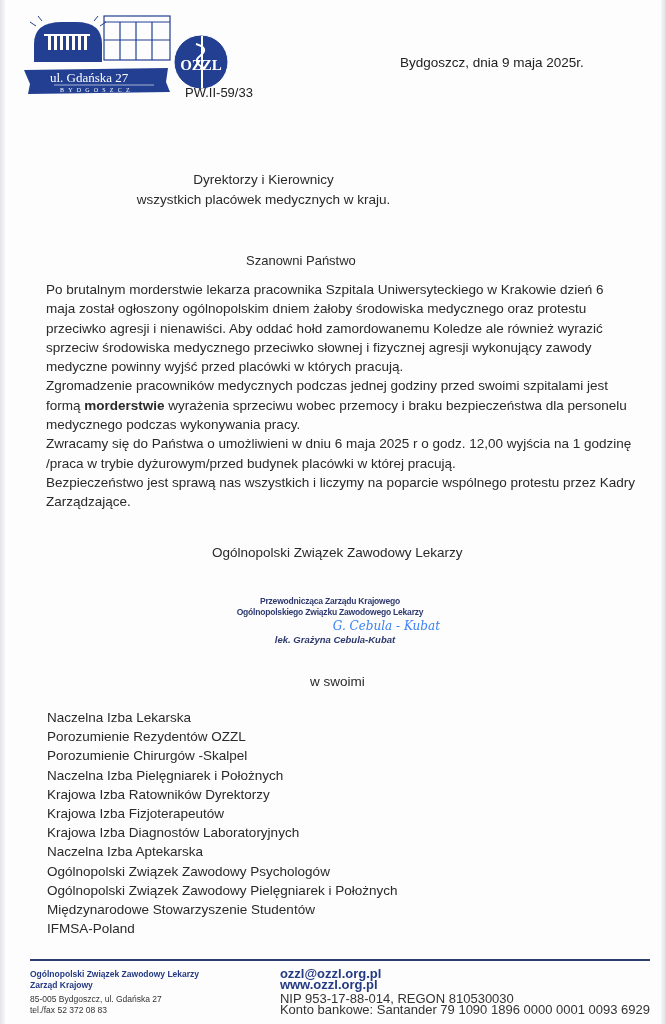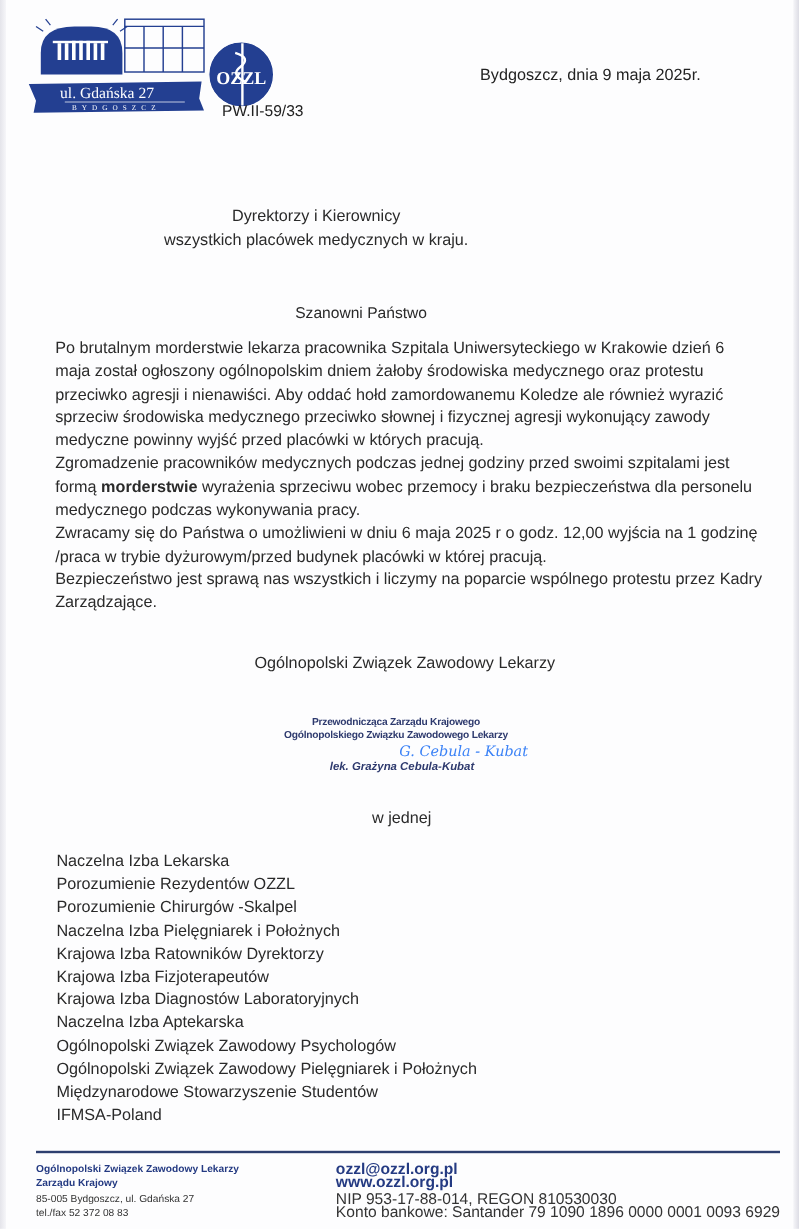--- a/index.html
+++ b/index.html
@@ -112,41 +112,41 @@
 
 <div class="org">Ogólnopolski Związek Zawodowy Lekarzy</div>
 
 <div class="stamp">
   <div class="stamp-line">Przewodnicząca Zarządu Krajowego</div>
   <div class="stamp-line">Ogólnopolskiego Związku Zawodowego Lekarzy</div>
   <div class="signature">G. Cebula - Kubat</div>
   <div class="stamp-name">lek. Grażyna Cebula-Kubat</div>
 </div>
 
-<div class="on-behalf">w jednej</div>
+<div class="on-behalf">w swoimi</div>
 
 <ul class="signatories">
   <li>Naczelna Izba Lekarska</li>
   <li>Porozumienie Rezydentów OZZL</li>
   <li>Porozumienie Chirurgów -Skalpel</li>
   <li>Naczelna Izba Pielęgniarek i Położnych</li>
   <li>Krajowa Izba Ratowników Dyrektorzy</li>
   <li>Krajowa Izba Fizjoterapeutów</li>
   <li>Krajowa Izba Diagnostów Laboratoryjnych</li>
   <li>Naczelna Izba Aptekarska</li>
   <li>Ogólnopolski Związek Zawodowy Psychologów</li>
   <li>Ogólnopolski Związek Zawodowy Pielęgniarek i Położnych</li>
   <li>Międzynarodowe Stowarzyszenie Studentów</li>
   <li>IFMSA-Poland</li>
 </ul>
 
 <div class="footer-rule"></div>
 <div class="footer-left">
   <div class="f-strong">Ogólnopolski Związek Zawodowy Lekarzy</div>
-  <div class="f-strong">Zarządu Krajowy</div>
+  <div class="f-strong">Zarząd Krajowy</div>
   <div class="f-gap"></div>
   <div class="f-plain">85-005 Bydgoszcz, ul. Gdańska 27</div>
   <div class="f-plain">tel./fax 52 372 08 83</div>
 </div>
 <div class="footer-right">
   <div class="f-strong">ozzl@ozzl.org.pl</div>
   <div class="f-strong">www.ozzl.org.pl</div>
   <div class="f-gap"></div>
   <div class="f-plain">NIP 953-17-88-014, REGON 810530030</div>
   <div class="f-plain">Konto bankowe: Santander 79 1090 1896 0000 0001 0093 6929</div>

